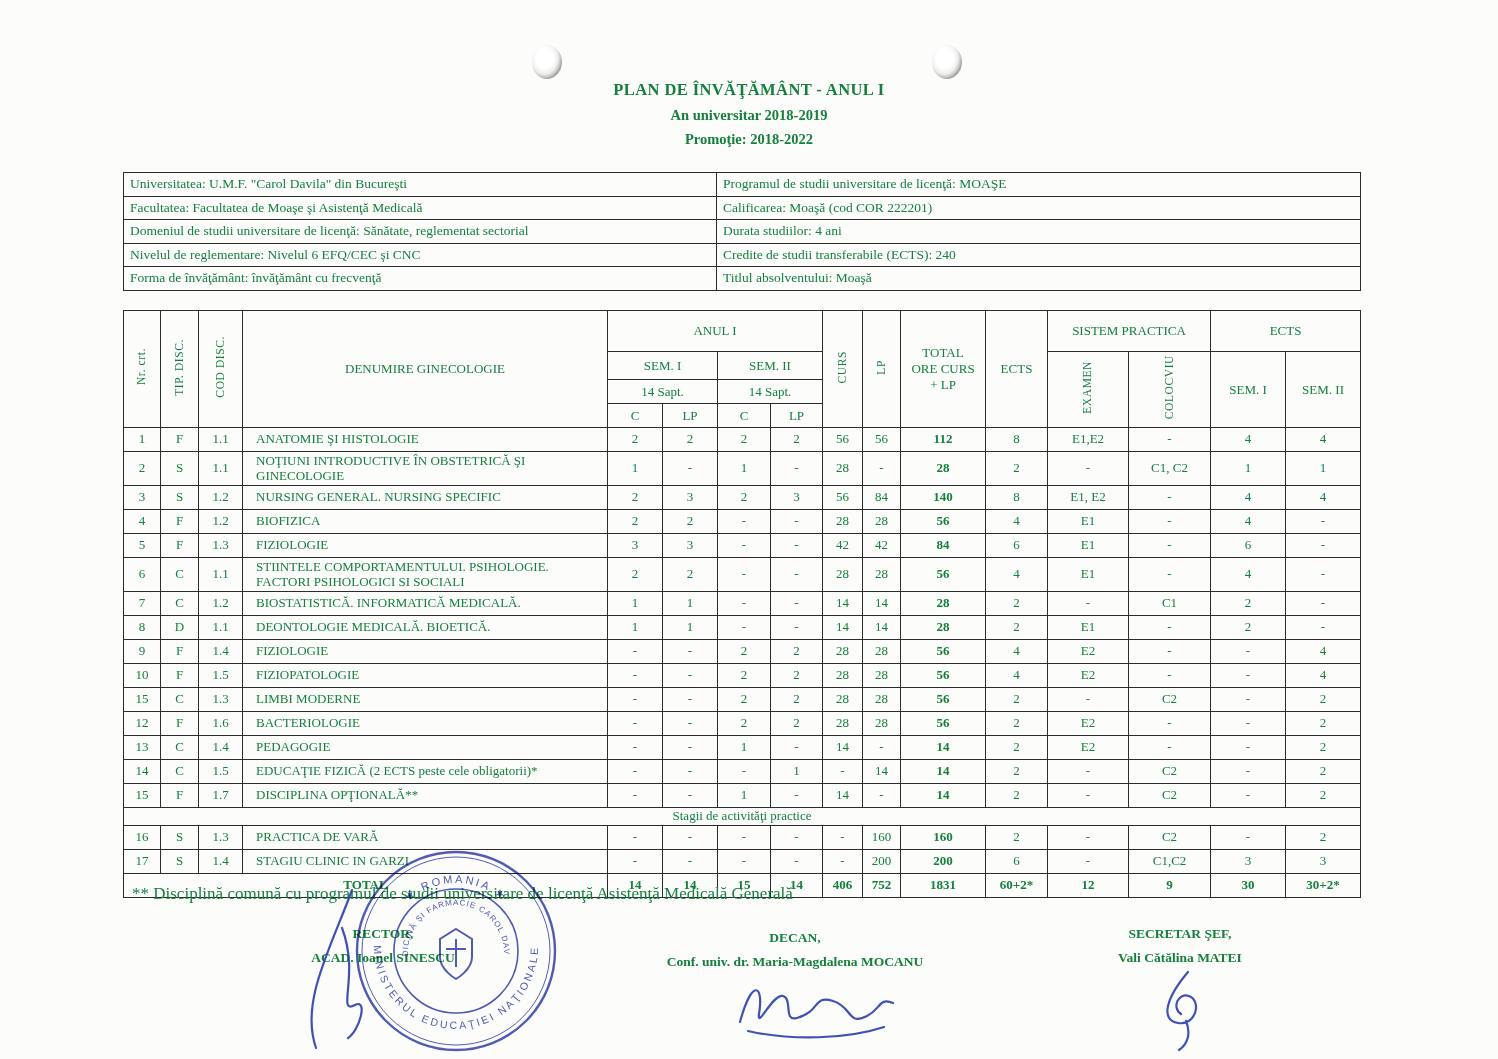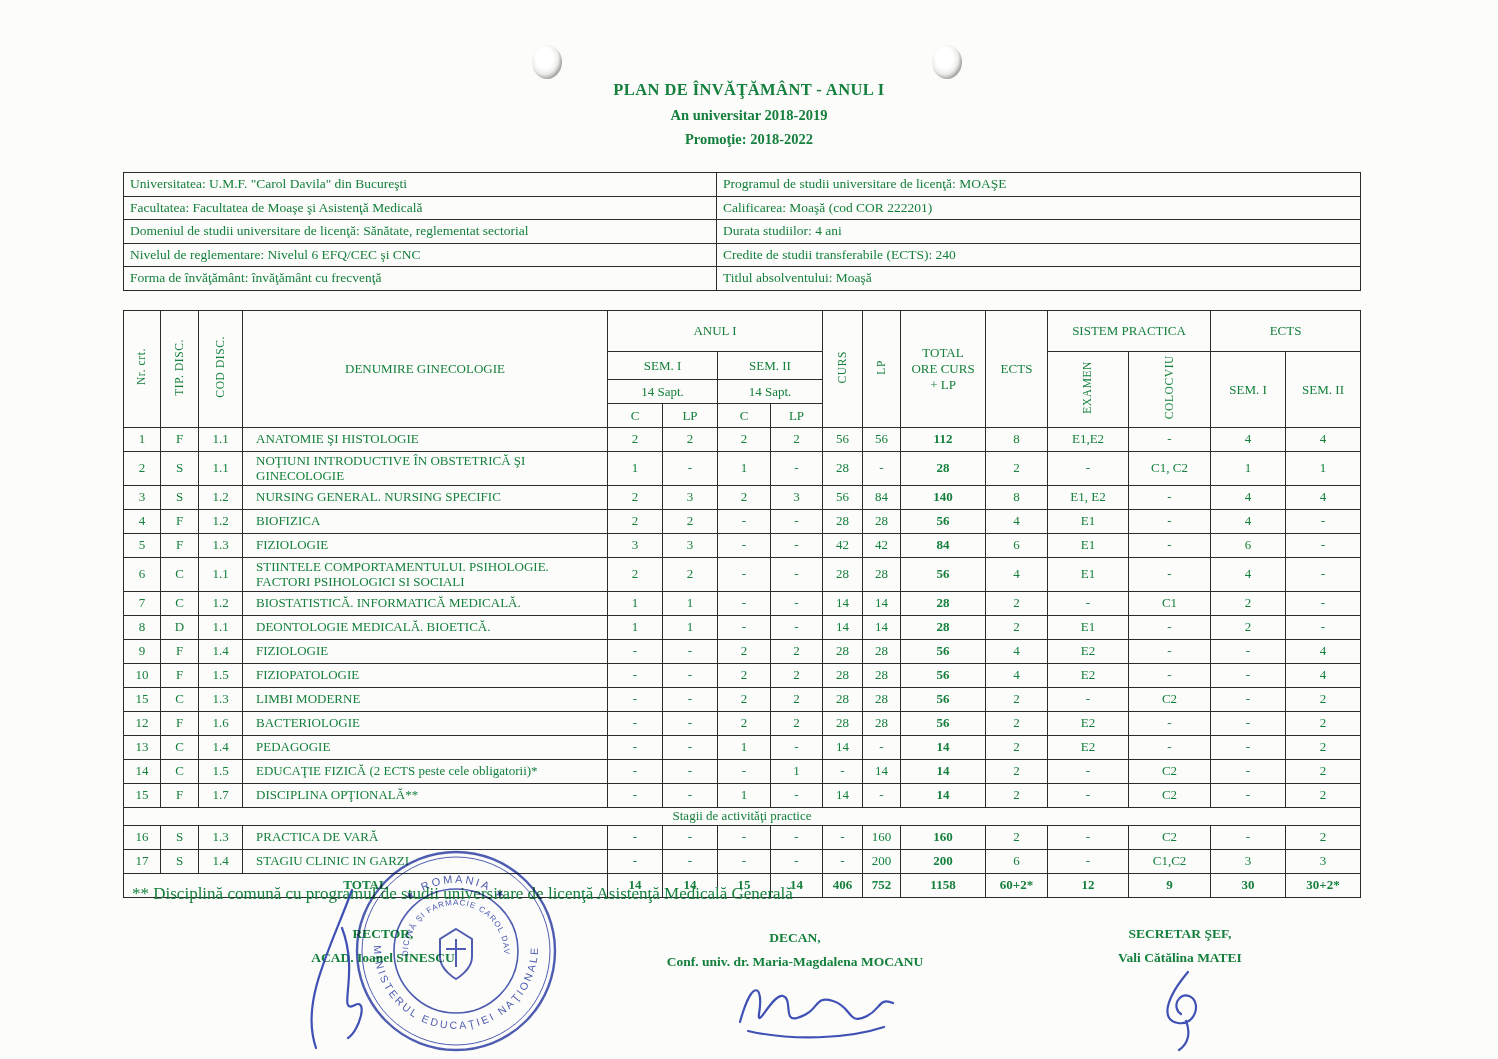--- a/index.html
+++ b/index.html
@@ -452,21 +452,21 @@
           <td>3</td>
         </tr>
         <tr class="total-row">
           <td colspan="4">TOTAL</td>
           <td>14</td>
           <td>14</td>
           <td>15</td>
           <td>14</td>
           <td>406</td>
           <td>752</td>
-          <td>1158</td>
+          <td>1831</td>
           <td>60+2*</td>
           <td>12</td>
           <td>9</td>
           <td>30</td>
           <td>30+2*</td>
         </tr>
       </tbody>
   </table>
 
   <div class="footnote">** Disciplină comună cu programul de studii universitare de licenţă Asistenţă Medicală Generală</div>

